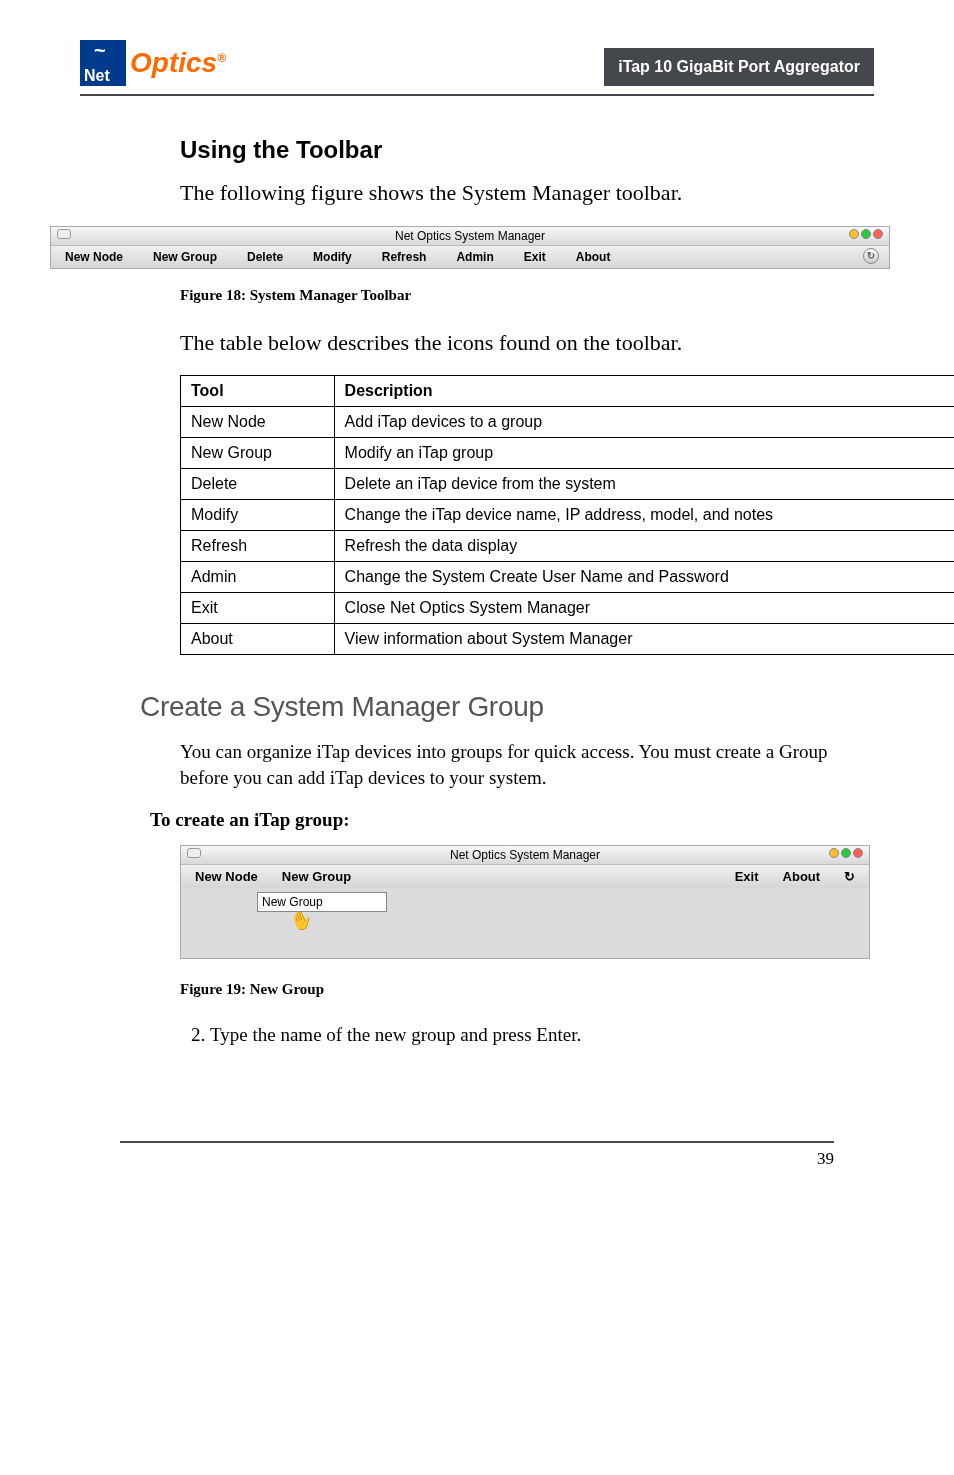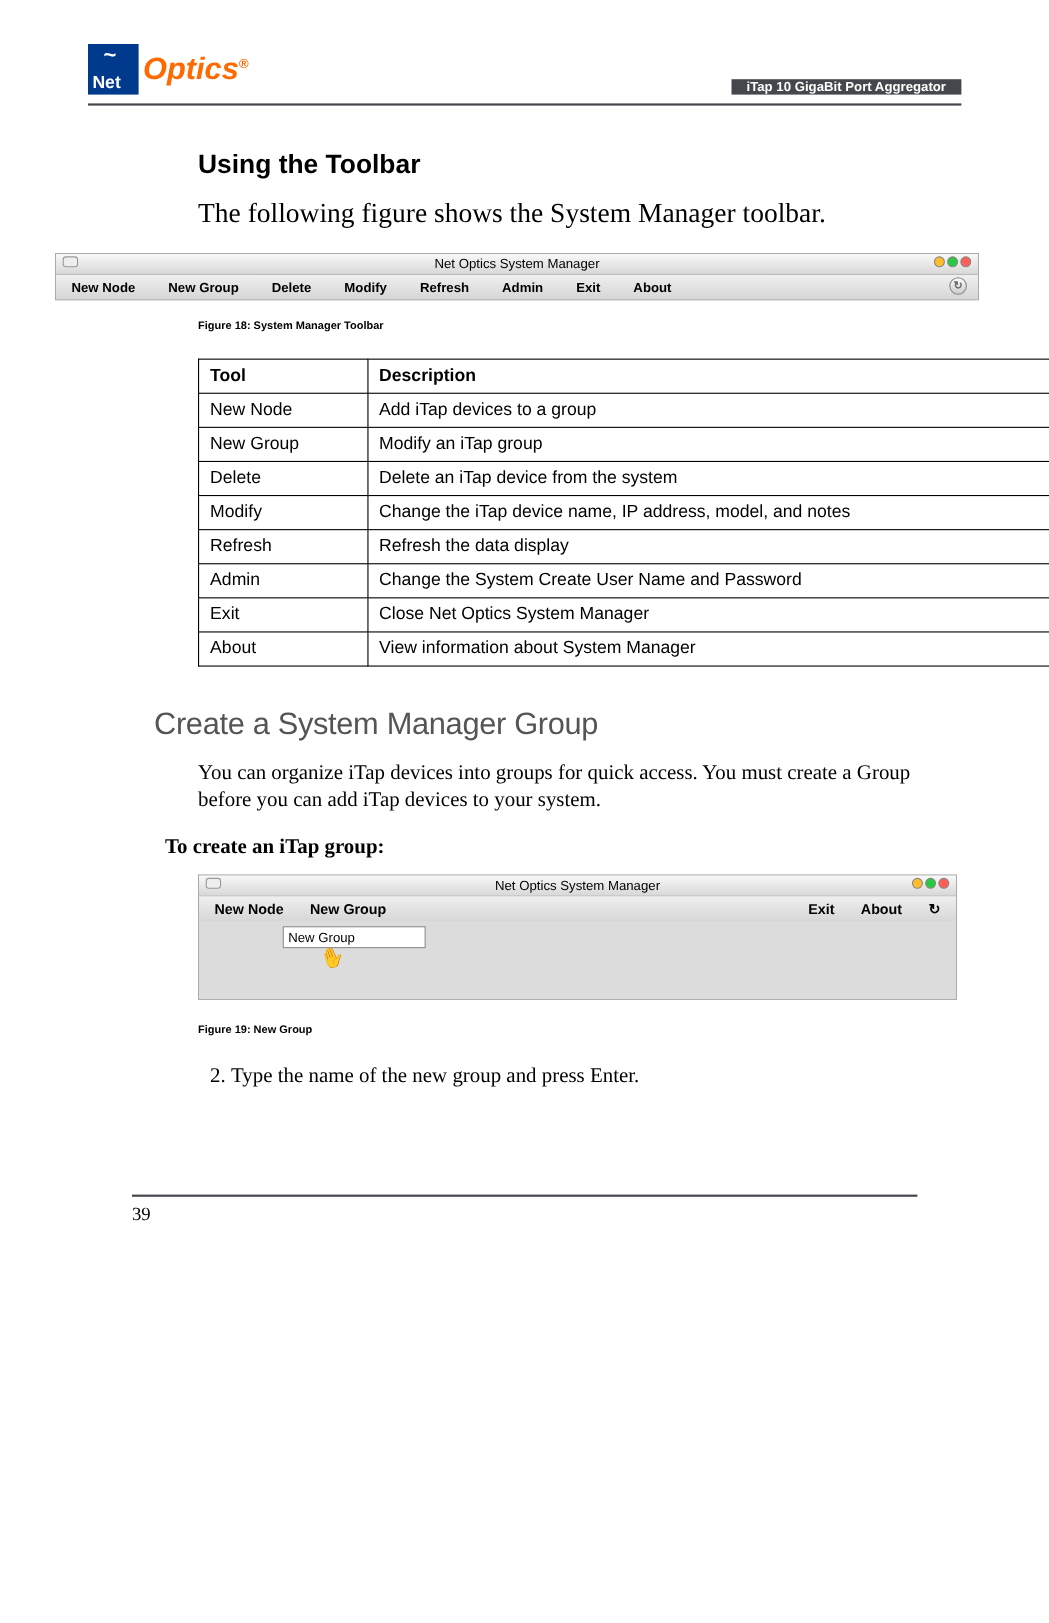--- a/index.html
+++ b/index.html
@@ -5,48 +5,48 @@
   * { box-sizing: border-box; margin: 0; padding: 0; }
   body { font-family: "Times New Roman", Times, serif; background: #fff; color: #000; width: 954px; }
   .page { width: 954px; padding: 40px 80px 40px 80px; }
   .header-row { display: flex; align-items: flex-end; justify-content: space-between; margin-bottom: 8px; }
   .logo { display: flex; align-items: center; font-family: Arial, Helvetica, sans-serif; font-weight: bold; font-size: 28px; }
   .logo .optics { color: #ff6a00; font-style: italic; }
   .logo .reg { font-size: 12px; vertical-align: super; color: #ff6a00; }
   .logo-sq { width: 46px; height: 46px; background: #003a8c; display: inline-flex; align-items: center; justify-content: center; margin-right: 4px; color: #fff; font-size: 14px; line-height: 12px; position: relative; }
   .logo-sq .tilde { position: absolute; top: 4px; left: 14px; font-size: 20px; color: #fff; }
   .logo-sq .nettxt { position: absolute; bottom: 4px; left: 4px; font-size: 16px; font-weight: bold; }
-  .header-bar { background: #44484c; color: #fff; font-family: Arial, Helvetica, sans-serif; font-weight: bold; padding: 0 14px; font-size: 12px; }
+  .header-bar { background: #44484c; color: #fff; font-family: Arial, Helvetica, sans-serif; font-weight: bold; padding: 10px 14px; font-size: 16px; }
   .hr-thick { border: none; border-top: 2px solid #44484c; margin-top: 2px; margin-bottom: 40px; }
   .content { padding-left: 100px; }
   h3.sub { font-family: Arial, Helvetica, sans-serif; font-weight: bold; font-size: 24px; margin-bottom: 14px; }
-  p.body { font-size: 25px; margin-bottom: 18px; line-height: 1.35; }
+  p.body { font-size: 22px; margin-bottom: 18px; line-height: 1.35; }
   p.bodyn { font-size: 19px; margin-bottom: 4px; line-height: 1.35; padding-left: 100px;}
   .tb-img { margin-left: -130px; width: 840px; border: 1px solid #aaa; background: #e8e8e8; }
   .tb-title { text-align: center; font-family: "Lucida Grande", Arial, sans-serif; font-size: 12px; background: linear-gradient(#f8f8f8,#d8d8d8); border-bottom: 1px solid #bbb; padding: 2px 0; position: relative; }
   .traffic { position: absolute; right: 6px; top: 2px; display: flex; gap: 2px; }
   .dot { width: 10px; height: 10px; border-radius: 50%; border: 1px solid #888; }
   .dr { background: #ff5f56; } .dy { background: #ffbd2e; } .dgn { background: #27c93f; }
   .leftbox { position: absolute; left: 6px; top: 2px; width: 14px; height: 10px; border: 1px solid #999; border-radius: 3px; background: #eee;}
   .tb-items { display: flex; gap: 30px; padding: 4px 14px; font-family: "Lucida Grande", Arial, sans-serif; font-size: 12px; font-weight: bold; background: linear-gradient(#efefef,#d6d6d6); position: relative;}
   .tb-items .rbtn { position: absolute; right: 10px; top: 2px; width: 16px; height: 16px; border: 1px solid #888; border-radius: 50%; background: linear-gradient(#fafafa,#ccc); display:flex; align-items:center; justify-content:center; font-size:10px; color:#666;}
-  .cap { font-family: Liberation Sans, sans-serif; font-weight: bold; font-size: 10px; margin: 18px 0 24px 0; }
+  .cap { font-family: Liberation Serif, serif; font-weight: bold; font-size: 15px; margin: 18px 0 24px 0; }
   table.tool { border-collapse: collapse; width: 832px; font-family: Liberation Sans, sans-serif; font-size: 16px; margin-bottom: 36px; }
   table.tool th, table.tool td { border: 1px solid #000; padding: 6px 10px; text-align: left; vertical-align: top; }
   table.tool th { font-weight: bold; }
   h2.sect { font-family: Arial, Helvetica, sans-serif; font-weight: 400; font-size: 28px; color: #555; margin-left: -20px; margin-bottom: 16px; letter-spacing: -0.3px; }
   p.subbold { font-family: "Times New Roman", serif; font-weight: bold; font-size: 19px; margin: 18px 0 14px -10px; }
   ol.steps { list-style: decimal; margin-left: 30px; font-size: 19px; }
   ol.steps li { margin-bottom: 14px; line-height: 1.35; }
   .smallimg { width: 690px; border: 1px solid #aaa; margin-bottom: 22px; background: #e8e8e8;}
   .smallimg .row2 { display: flex; justify-content: space-between; padding: 4px 14px; font-family: "Lucida Grande", Arial, sans-serif; font-size: 13px; font-weight: bold; background: linear-gradient(#efefef,#d6d6d6); position: relative;}
   .smallimg .content2 { background: #dcdcdc; height: 70px; position: relative; }
   .editbox { position: absolute; left: 76px; top: 4px; width: 130px; background: #fff; border: 1px solid #888; font-family: "Lucida Grande", Arial, sans-serif; font-size: 12px; padding: 2px 4px; }
   .cursor { position: absolute; left: 110px; top: 22px; font-size: 18px; transform: rotate(-20deg);}
-  .footer { border-top: 2px solid #44484c; margin: 40px 120px 0 120px; text-align: left; padding-top: 6px; font-size: 17px; font-family: "Times New Roman", serif;}
+  .footer { border-top: 2px solid #44484c; margin: 40px 120px 0 120px; text-align: right; padding-top: 6px; font-size: 17px; font-family: "Times New Roman", serif;}
 </style>
 </head>
 <body>
 
 <div class="page">
 
   <div class="header-row">
     <div class="logo">
       <span class="logo-sq">
         <span class="tilde">~</span>
@@ -80,20 +80,21 @@
         <span>Refresh</span>
         <span>Admin</span>
         <span>Exit</span>
         <span>About</span>
         <span class="rbtn">↻</span>
       </div>
     </div>
 
     <div class="cap">Figure 18: System Manager Toolbar</div>
 
+    <p class="body">The table below describes the icons found on the toolbar.</p>
 
     <table class="tool">
       <tbody>
           <tr>
         <th>Tool</th>
         <th>Description</th>
       </tr>
       <tr>
             <td>New Node</td>
             <td>Add iTap devices to a group</td>

